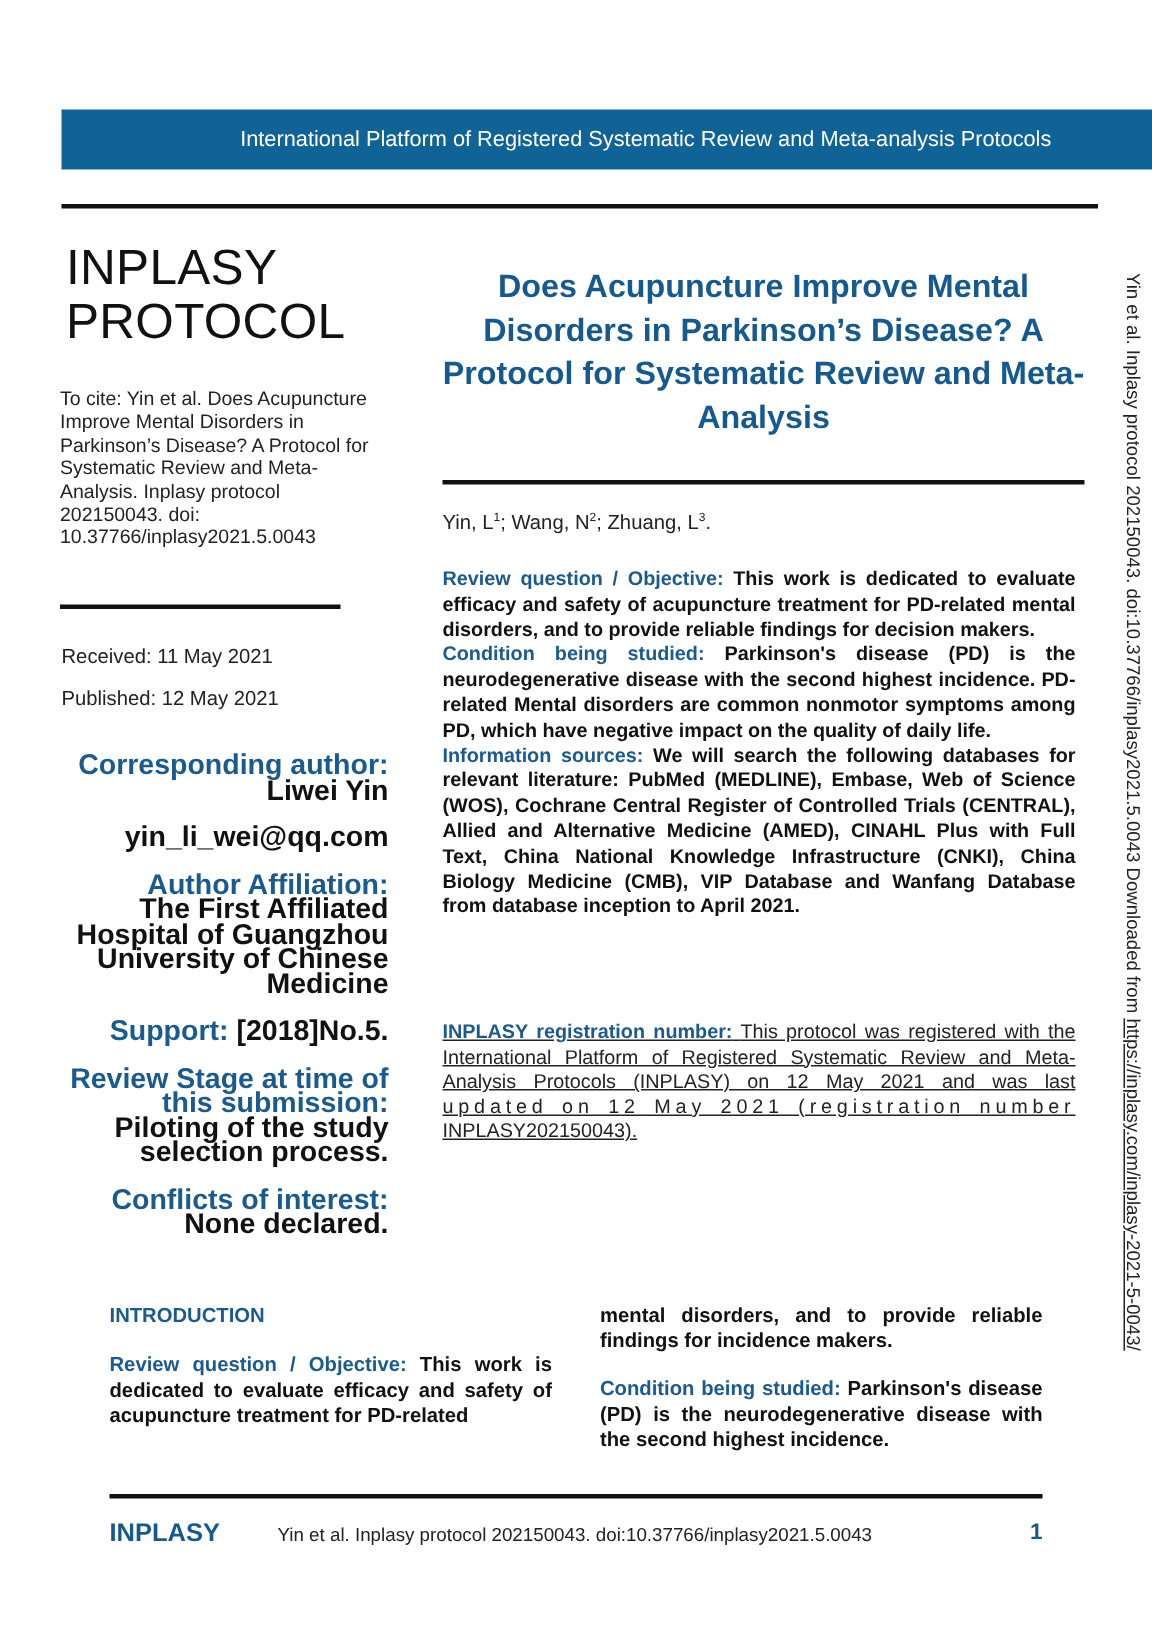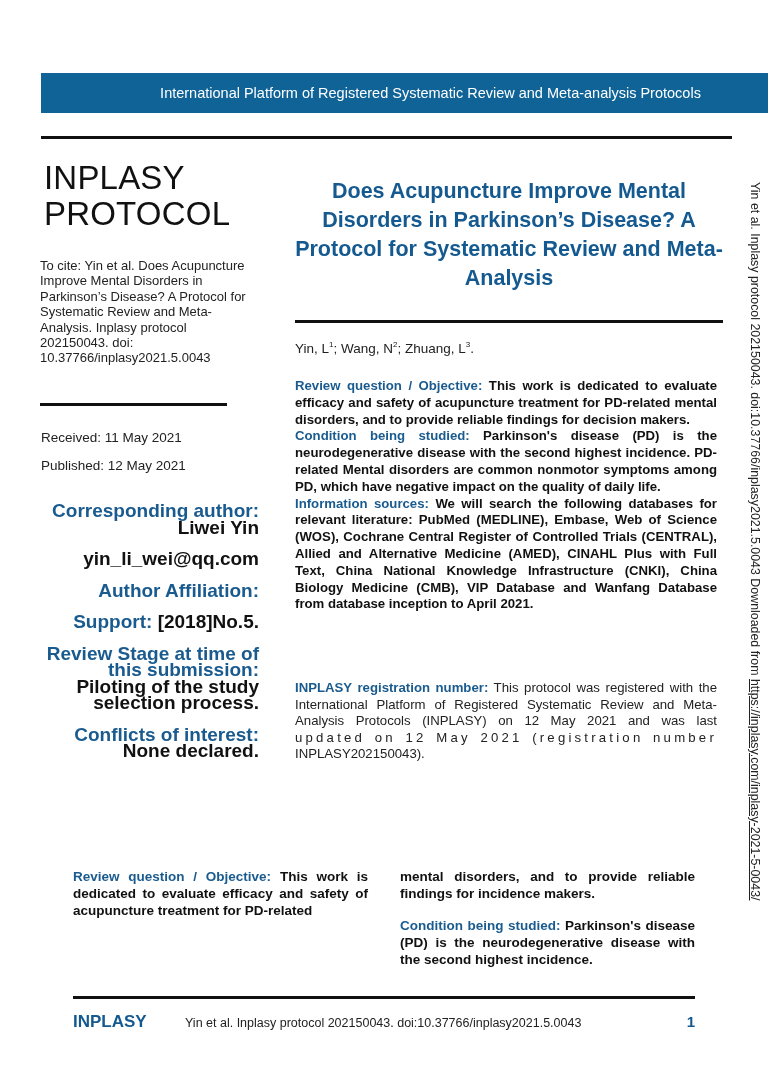--- a/index.html
+++ b/index.html
@@ -23,21 +23,21 @@
 
   .right { position: absolute; left: 295px; top: 177px; width: 428px; }
   .paper-title { color: #14598f; font-weight: bold; font-size: 21.5px; line-height: 29px; margin: 0; text-align: center; }
   .rule-right { position: absolute; left: 295px; top: 320px; width: 428px; height: 3px; background: #111; }
   .authors { position: absolute; left: 295px; top: 340px; font-size: 13.5px; color: #222; }
   .authors sup { font-size: 8px; }
   .abstract { position: absolute; left: 295px; top: 378px; width: 422px; font-size: 13.2px; line-height: 16.8px;
               text-align: justify; font-weight: bold; }
   .abstract p { margin: 0; }
   .reg { position: absolute; left: 295px; top: 680px; width: 422px; font-size: 13.2px; line-height: 16.5px;
-         text-align: justify; color: #222; }
+         text-align: justify; color: #222; text-decoration: underline; }
   .reg .spaced { letter-spacing: 3.2px; }
 
   .side-vert { position: absolute; left: 762px; top: 182px; transform-origin: 0 0; transform: rotate(90deg);
                white-space: nowrap; font-size: 12.4px; color: #222; }
   .side-vert a { color: #222; text-decoration: underline; }
 
   .intro { position: absolute; left: 73px; top: 868px; width: 622px; font-size: 13.5px; line-height: 17px; }
   .col { position: absolute; top: 0; width: 295px; text-align: justify; font-weight: bold; }
   .col1 { left: 0; }
   .col2 { left: 327px; }
@@ -73,20 +73,21 @@
 </div>
 
 <div class="meta">
   <div class="blk">
     <div class="lbl">Corresponding author:</div>
     <div class="val">Liwei Yin</div>
   </div>
   <div class="blk val">yin_li_wei@qq.com</div>
   <div class="blk">
     <div class="lbl">Author Affiliation:</div>
+    <div class="val">The First Affiliated Hospital of Guangzhou University of Chinese Medicine</div>
   </div>
   <div class="blk">
     <span class="lbl">Support:</span>
     <span class="val">[2018]No.5.</span>
   </div>
   <div class="blk">
     <span class="lbl">Review Stage at time of this submission:</span>
     <span class="val">Piloting of the study selection process.</span>
   </div>
   <div class="blk">
@@ -128,20 +129,21 @@
   <span>INPLASY202150043).</span>
 </div>
 
 <div class="side-vert">
   <span>Yin et al. Inplasy protocol 202150043. doi:10.37766/inplasy2021.5.0043 Downloaded from</span>
   <a>https://inplasy.com/inplasy-2021-5-0043/</a>
 </div>
 
 <div class="intro">
   <div class="col col1">
+    <div class="intro-head">INTRODUCTION</div>
     <p>
       <span class="lbl">Review question / Objective:</span>
       <span>This work is dedicated to evaluate efficacy and safety of acupuncture treatment for PD-related</span>
     </p>
   </div>
   <div class="col col2">
     <p>mental disorders, and to provide reliable findings for incidence makers.</p>
     <p>
       <span class="lbl">Condition being studied:</span>
       <span>Parkinson's disease (PD) is the neurodegenerative disease with the second highest incidence.</span>

